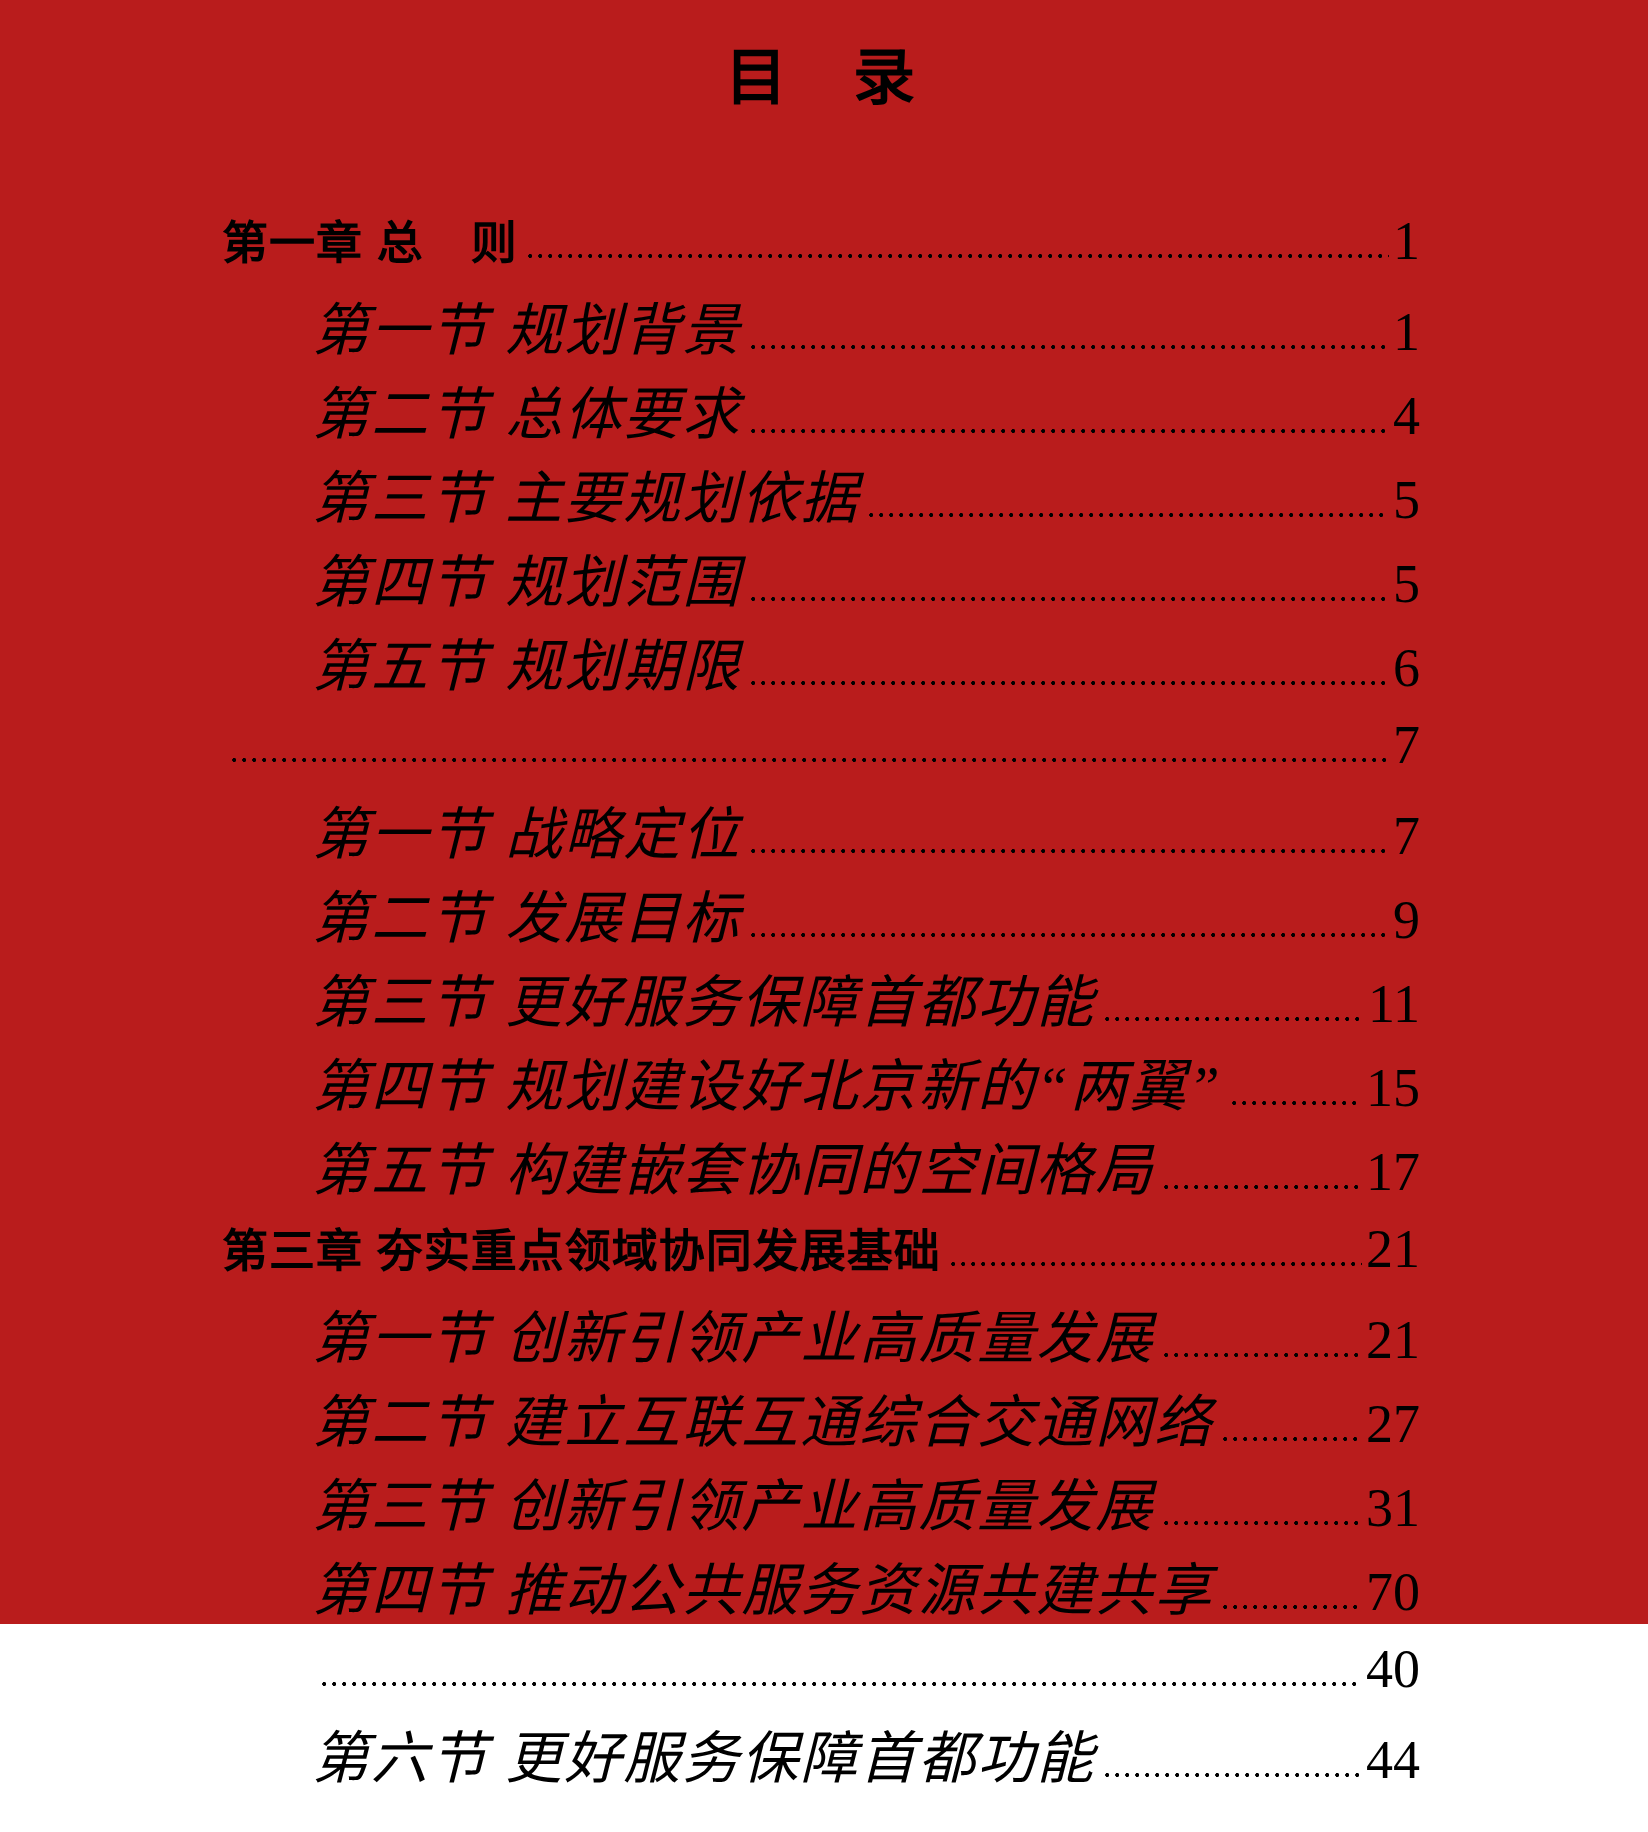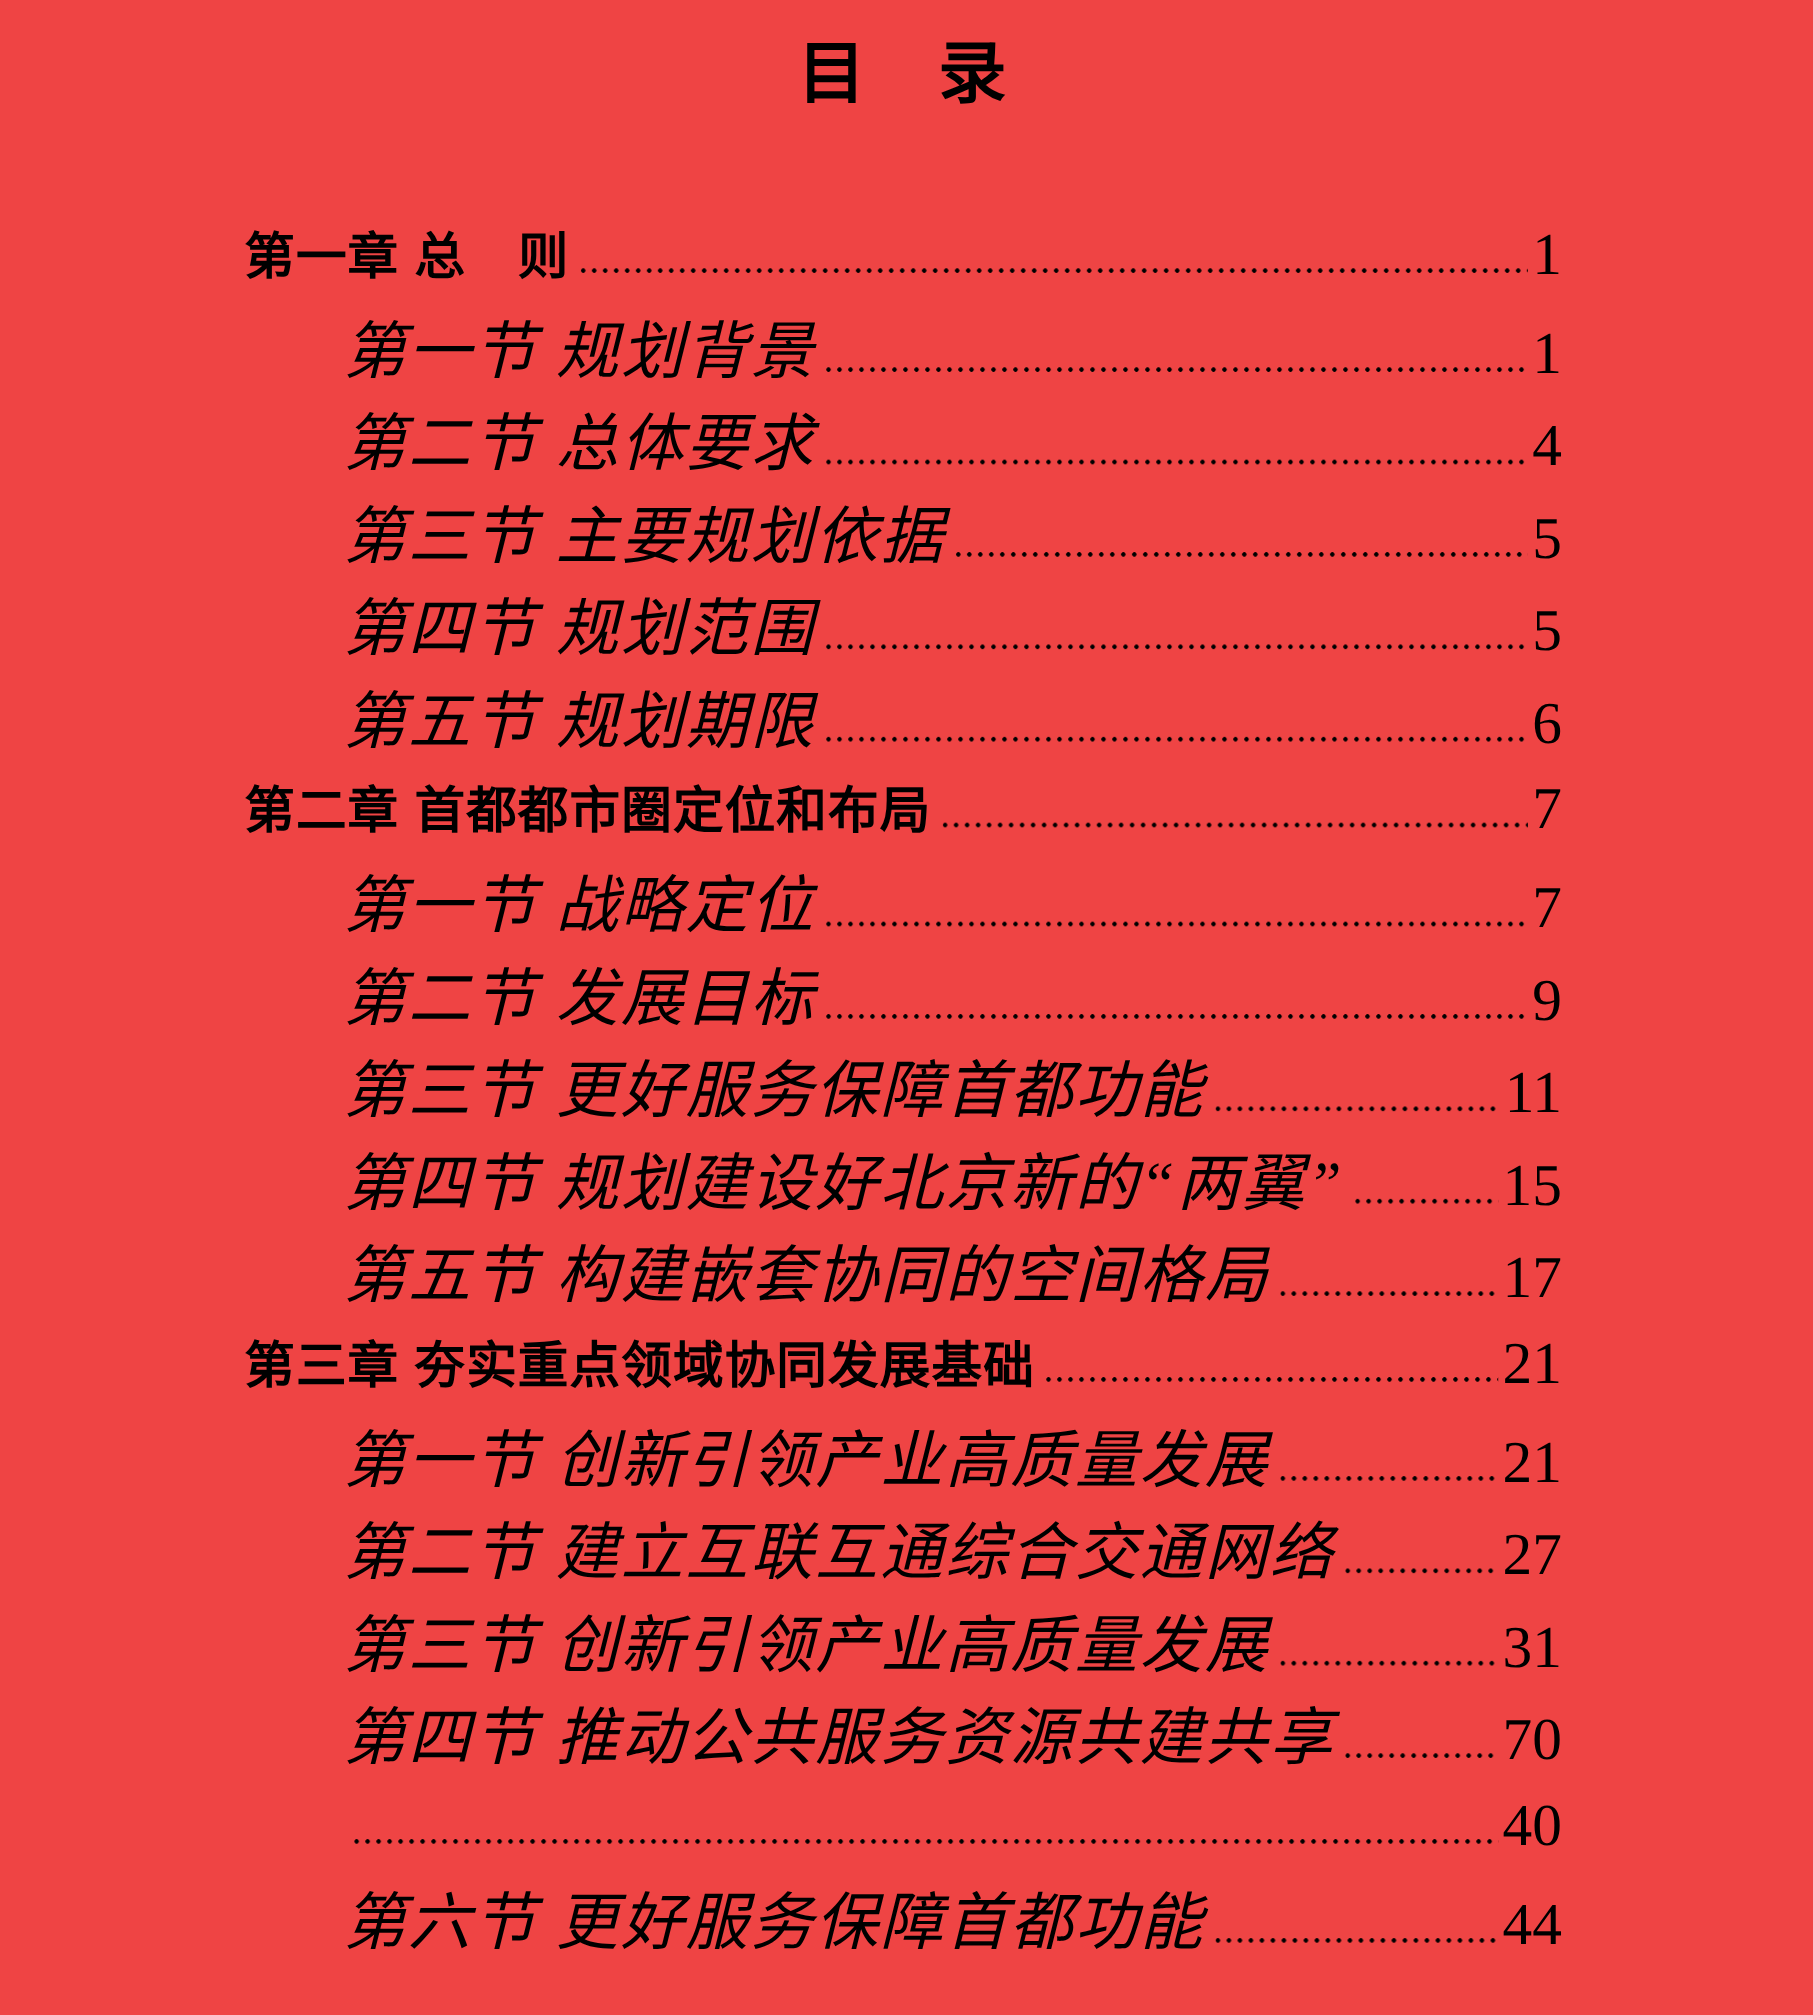--- a/index.html
+++ b/index.html
@@ -10,23 +10,23 @@
   body {
     width: 1648px;
     height: 1832px;
     overflow: hidden;
     color: #000000;
     font-family: "Liberation Serif", serif;
   }
   .page {
     box-sizing: border-box;
     width: 1648px;
-    height: 1832px;
-    padding: 34px 228px 0 222px;
-    background: #ef4444;
+    height: 1624px;
+    padding: 44px 228px 0 222px;
+    background: #b91c1c;
   }
   .doc-title {
     margin: 0;
     text-align: center;
     font-family: "Liberation Serif", serif;
     font-weight: 700;
     font-size: 62px;
     line-height: 1.1;
     letter-spacing: 2px;
     color: #000000;
@@ -109,21 +109,20 @@
     <span class="entry-label">第四节 规划范围</span>
     <span class="dot-leader"></span>
     <span class="page-num">5</span>
   </div>
       <div class="toc-row section">
     <span class="entry-label">第五节 规划期限</span>
     <span class="dot-leader"></span>
     <span class="page-num">6</span>
   </div>
       <div class="toc-row chapter">
-    <span class="entry-label">第二章 首都都市圈定位和布局</span>
     <span class="dot-leader"></span>
     <span class="page-num">7</span>
   </div>
       <div class="toc-row section">
     <span class="entry-label">第一节 战略定位</span>
     <span class="dot-leader"></span>
     <span class="page-num">7</span>
   </div>
       <div class="toc-row section">
     <span class="entry-label">第二节 发展目标</span>

